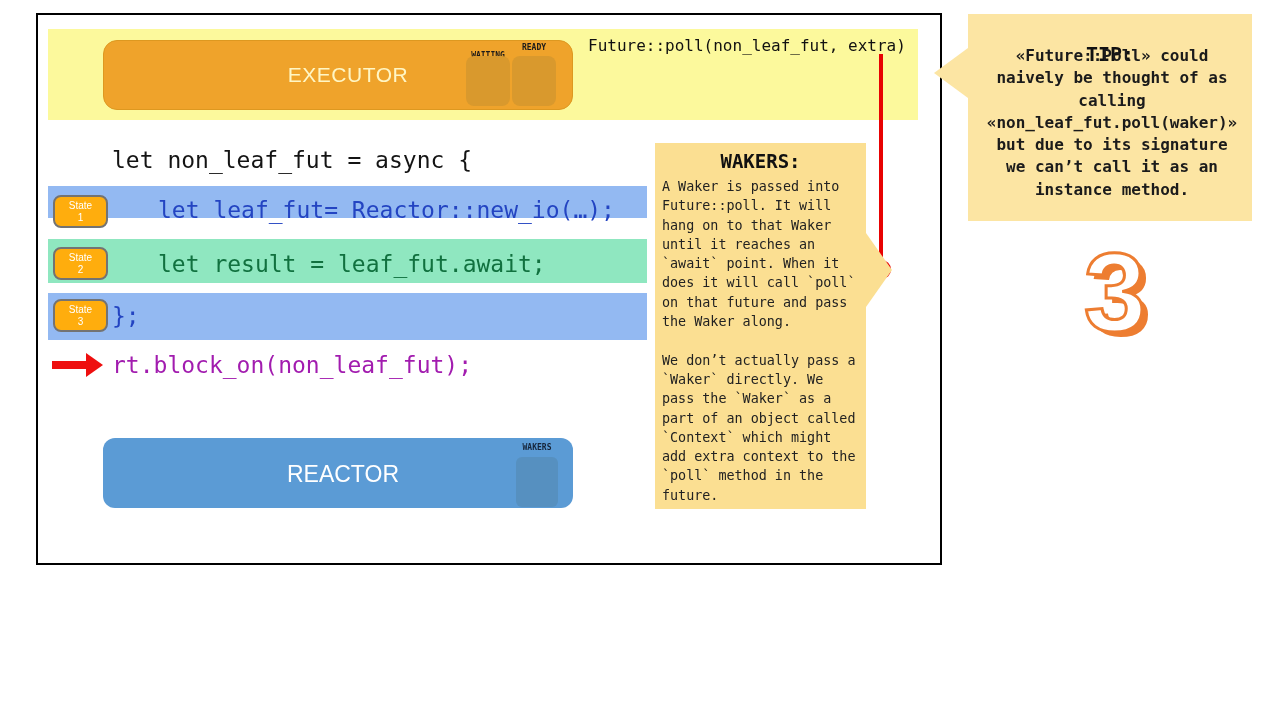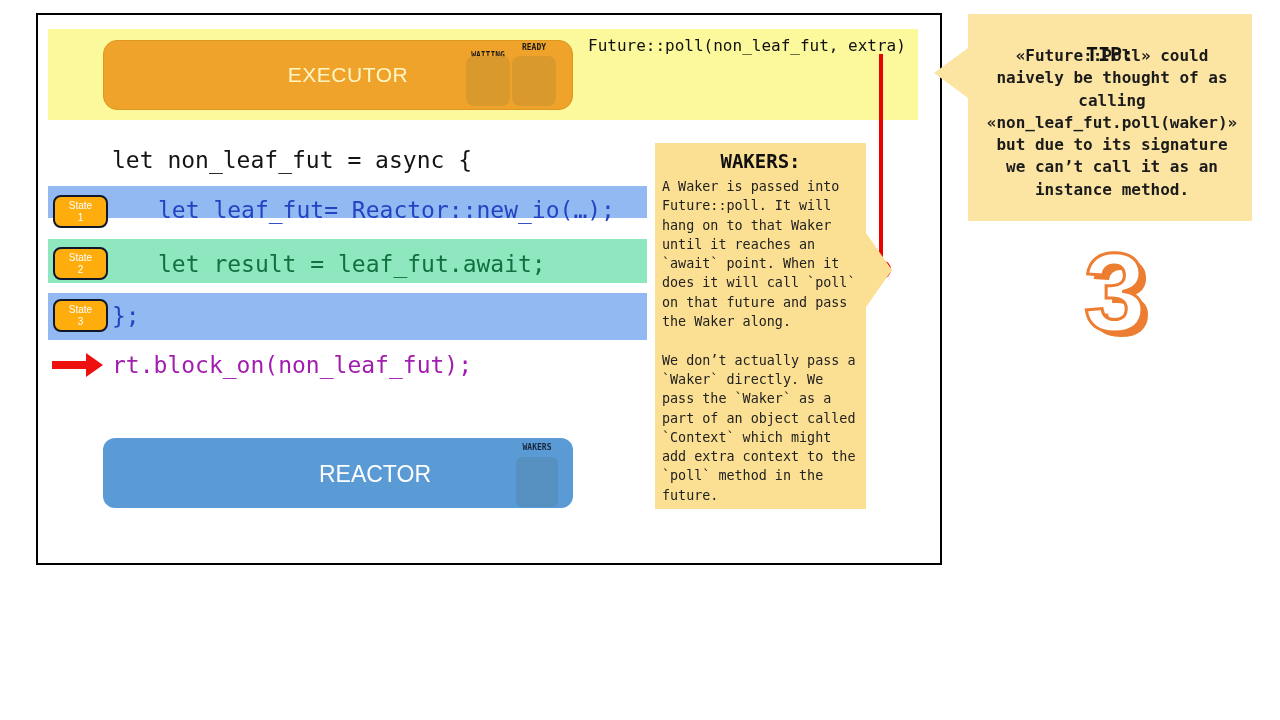--- a/index.html
+++ b/index.html
@@ -34,34 +34,34 @@
 
   .code-row { left:48px; width:599px; box-sizing:border-box; }
   .code-row .row-text { font:23px "DejaVu Sans Mono", monospace; }
   #row-state1 { top:186px; height:32px; background:#93B9F2; }
   #row-state2 { top:239px; height:44px; background:#8FE7C0; }
   #row-state3 { top:293px; height:47px; background:#93B9F2; }
   #row-state1 .row-text { color:#2344C2; line-height:49px; padding-left:110px; }
   #row-state2 .row-text { color:#11713F; line-height:50px; padding-left:110px; }
   #row-state3 .row-text { color:#2344C2; line-height:47px; padding-left:64px; }
 
-  .state-badge { left:53px; width:55px; height:33px; background:#FFAD0D; border:2px solid #0f172a;
+  .state-badge { left:53px; width:55px; height:33px; background:#FFAD0D; border:2px solid #737373;
     border-radius:8px; box-sizing:border-box; display:flex; flex-direction:column;
     align-items:center; justify-content:center; color:#fff;
     font:10px "Liberation Sans", sans-serif; line-height:12px; }
   #badge-1 { top:195px; } #badge-2 { top:247px; } #badge-3 { top:299px; }
 
   #arrow-shaft { left:52px; top:361px; width:34px; height:8px; background:#EE0F0F; }
   #arrow-head  { left:86px; top:353px; width:0; height:0;
     border-left:17px solid #EE0F0F; border-top:12px solid transparent; border-bottom:12px solid transparent; }
   #block-on { left:112px; top:352px; font:23px "DejaVu Sans Mono", monospace; color:#a21caf; }
 
   #reactor-box { left:103px; top:438px; width:470px; height:70px; background:#5B9BD5; border-radius:12px; }
   #reactor-label { left:103px; top:461px; width:480px; text-align:center;
-    font:23px "Liberation Sans", sans-serif; color:#fff;margin-left:32px; }
+    font:23px "Liberation Sans", sans-serif; color:#fff; }
   #slot-wakers { left:516px; top:457px; width:42px; height:50px; background:#5690C0; border-radius:6px; }
   #label-wakers { left:510px; top:443px; width:54px; font:bold 8px "DejaVu Sans Mono", monospace;
     color:#16253a; text-align:center; }
 
   #waker-note { left:655px; top:143px; width:211px; height:366px; background:#FBDF92; }
   #waker-notch { left:866px; top:233px; width:0; height:0;
     border-left:26px solid #FBDF92; border-top:37px solid transparent; border-bottom:37px solid transparent; }
   #waker-title { left:655px; top:150px; width:211px; text-align:center;
     font:bold 19px "DejaVu Sans Mono", monospace; color:#111; }
   #waker-body { left:662px; top:177px; width:200px; white-space:pre-line;

